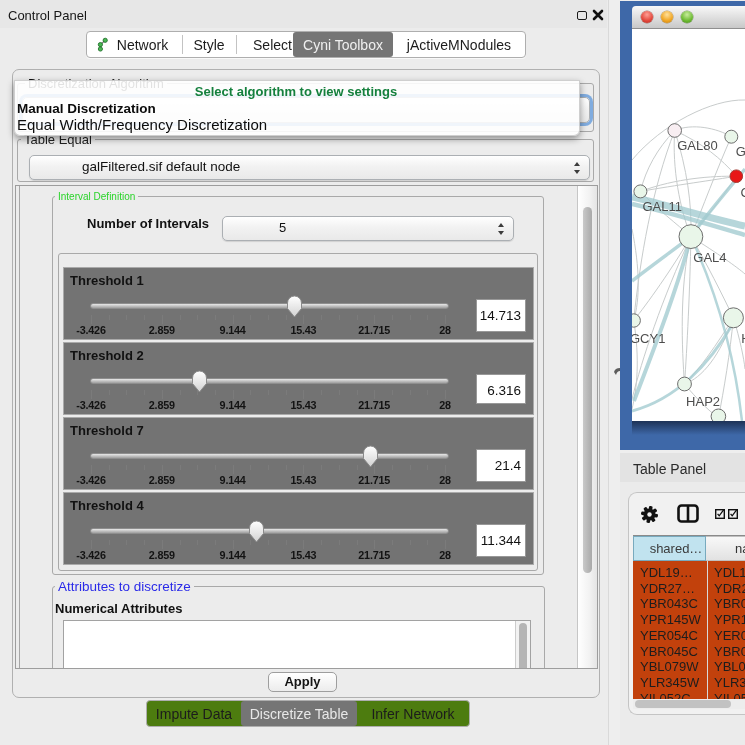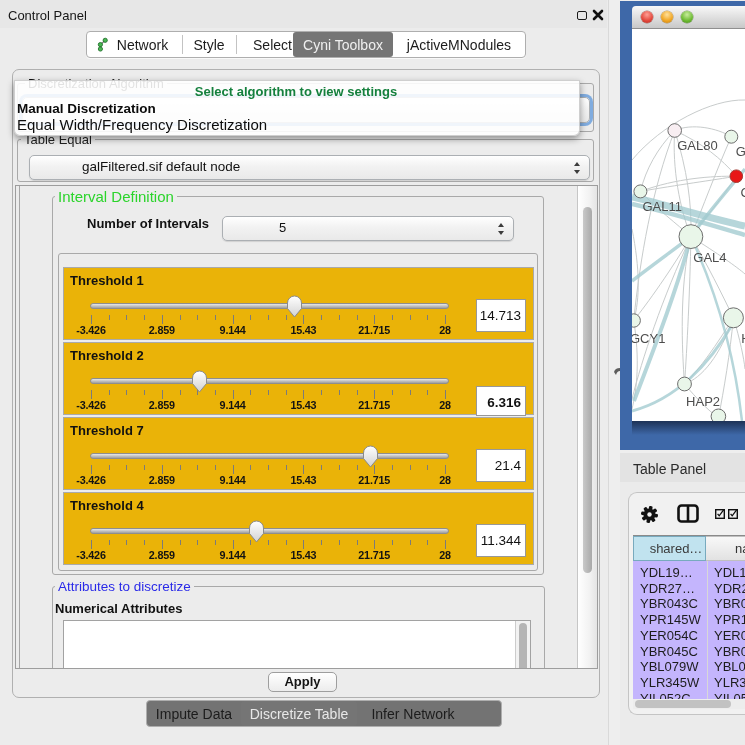--- a/index.html
+++ b/index.html
@@ -9,21 +9,21 @@
 .grouptitle{position:absolute;font-size:13px;background:#ececec;padding:0 3px;line-height:13px;}
 .gbox{position:absolute;border:1px solid #a9a9a9;border-radius:3px;}
 .combo{position:absolute;background:linear-gradient(#ffffff,#f2f2f2 45%,#e9e9e9);border:1px solid #abafb3;border-radius:5px;box-shadow:0 1px 1px rgba(0,0,0,0.12);}
 .combo .ctext{position:absolute;left:11px;top:3px;font-size:13px;color:#111;margin-left:48px;}
 .spin{position:absolute;width:9px;top:0;bottom:0;}
 .spin:before{content:"";position:absolute;left:1px;top:50%;margin-top:-9px;border:3.5px solid transparent;border-bottom:4.5px solid #3c3c3c;}
 .spin:after{content:"";position:absolute;left:1px;top:50%;margin-top:2px;border:3.5px solid transparent;border-top:4.5px solid #3c3c3c;}
 .tick{position:absolute;width:1px;background:#7b7b7b;}
 .slbl{position:absolute;font-size:10.8px;font-weight:bold;color:#131313;transform:translateX(-50%);letter-spacing:-0.2px;}
 .vfield{position:absolute;background:#fff;border:1px solid #989898;font-size:13.5px;color:#111;text-align:right;padding-right:4px;box-sizing:border-box;}
-.tpanel{position:absolute;left:63px;width:469px;height:71px;background:#eab308;border:1px solid #aaaaaa;}
+.tpanel{position:absolute;left:63px;width:469px;height:71px;background:#737373;border:1px solid #aaaaaa;}
 .ttitle{position:absolute;left:6px;top:4.5px;font-size:13px;font-weight:bold;color:#111;}
 .track{position:absolute;left:26px;top:35px;width:357px;height:4px;border:1px solid #8e8e8e;border-radius:3px;background:linear-gradient(#e8e8e8,#9f9f9f);}
 .listitem{font-size:13px;color:#111;line-height:17.5px;white-space:nowrap;}
 .tabtext{font-size:14px;color:#1c1c1c;text-align:center;position:absolute;top:4.5px;}
 .sep{position:absolute;top:3px;bottom:3px;width:1px;background:#c3c3c3;}
 .row{position:absolute;font-size:13px;color:#1d1d1d;white-space:nowrap;}
 </style>
 </head>
 <body>
 
@@ -68,21 +68,21 @@
 <div class="grouptitle" style="left:21px;top:133px;color:#222;">Table Equal</div>
 <div class="combo" style="left:29px;top:155px;width:559px;height:23px;">
   <div class="ctext" style="left:4px;font-size:13.5px;">galFiltered.sif default node</div>
   <div class="spin" style="right:7px;"></div>
 </div>
 
 <div class="abs" style="left:15px;top:185px;width:581px;height:482px;border:1px solid #9d9d9d;background:#ececec;overflow:hidden;">
   <div class="abs" style="left:3px;top:0;bottom:0;width:1px;background:#a6a6a6;"></div>
 
   <div class="gbox" style="left:36px;top:10px;width:490px;height:377px;"></div>
-  <div class="grouptitle" style="left:39px;top:4px;color:#2bd42b;font-size:15px;">Interval Definition</div>
+  <div class="grouptitle" style="left:39px;top:4px;color:#2bd42b;font-size:10px;">Interval Definition</div>
   <div class="abs" style="left:71px;top:30px;font-size:13px;font-weight:bold;color:#111;">Number of Intervals</div>
   <div class="combo" style="left:206px;top:30px;width:290px;height:23px;">
     <div class="ctext" style="left:8px;">5</div>
     <div class="spin" style="right:7px;"></div>
   </div>
 
   <div class="gbox" style="left:42px;top:67px;width:478px;height:316px;"></div>
 
   <div class="tpanel" style="top:81px;left:47px;">
     <div class="ttitle">Threshold 1</div>
@@ -159,21 +159,21 @@
       <div class="slbl" style="left:381.0px;top:56px;">28</div>
       <svg style="position:absolute;left:126.9px;top:27px;" width="17" height="24" viewBox="0 0 17 24">
         <path d="M1.5,8 a7,7 0 0 1 14,0 l0,5.5 L8.5,22 L1.5,13.5 z" fill="url(#thg2)" stroke="#8a8a8a" stroke-width="1"></path>
         <defs>
           <linearGradient id="thg2" x1="0" y1="0" x2="0" y2="1">
             <stop offset="0" stop-color="#ffffff"></stop>
             <stop offset="1" stop-color="#d2d2d2"></stop>
           </linearGradient>
         </defs>
       </svg>
-      <div class="vfield" style="left:412px;top:43px;width:50px;height:30px;line-height:31px;font-weight:bold;">6.316</div>
+      <div class="vfield" style="left:412px;top:31px;width:50px;height:30px;line-height:31px;">6.316</div>
   </div>
 
   <div class="tpanel" style="top:231px;left:47px;">
     <div class="ttitle">Threshold 7</div>
     <div class="track"></div>
     <div class="tick" style="left:27.0px;top:47px;height:8.5px;"></div>
       <div class="tick" style="left:44.7px;top:47px;height:4.5px;"></div>
       <div class="tick" style="left:62.4px;top:47px;height:4.5px;"></div>
       <div class="tick" style="left:80.1px;top:47px;height:4.5px;"></div>
       <div class="tick" style="left:97.8px;top:47px;height:8.5px;"></div>
@@ -262,21 +262,21 @@
     </div>
   </div>
 
   <div class="abs" style="right:0;top:0;bottom:0;width:19px;background:linear-gradient(90deg,#ffffff,#f2f2f2 60%,#e4e4e4);border-left:1px solid #c6c6c6;">
     <div class="abs" style="left:5px;top:21px;width:9px;height:366px;border-radius:5px;background:linear-gradient(90deg,#c9c9c9,#a9a9a9);"></div>
   </div>
 </div>
 
 <div class="abs" style="left:268px;top:672px;width:67px;height:18px;background:linear-gradient(#ffffff,#ececec);border:1px solid #9e9e9e;border-radius:5px;text-align:center;font-size:13px;font-weight:bold;color:#141414;line-height:17px;">Apply</div>
 
-<div class="abs" style="left:146px;top:700px;width:322px;height:25px;background:#737373;border:1px solid #aeaeae;border-radius:4px;padding-left:32px;">
+<div class="abs" style="left:146px;top:700px;width:322px;height:25px;background:#4d7c0f;border:1px solid #aeaeae;border-radius:4px;">
   <div class="abs" style="left:94px;top:0;width:116px;height:25px;background:#757575;border-radius:3px;"></div>
   <div class="tabtext" style="left:0px;width:94px;">Impute Data</div>
   <div class="tabtext" style="left:94px;width:116px;color:#e8e8e8;">Discretize Table</div>
   <div class="tabtext" style="left:210px;width:112px;">Infer Network</div>
 </div>
 
 <svg class="abs" style="left:613px;top:367px;" width="8" height="9" viewBox="0 0 8 9">
     <path d="M1,5 Q2,1 7,1 L7,4 Q4,4 3,8 z" fill="#5d5d5d"></path>
   </svg>
 
@@ -375,21 +375,21 @@
 
   <svg class="abs" style="left:86px;top:16px;" width="24" height="11" viewBox="0 0 24 11">
       <g fill="none" stroke="#111">
         <rect x="0.7" y="0.7" width="8.6" height="8.6" stroke-width="1.4"></rect>
         <path d="M2.6,4.8 L4.2,6.8 L8.6,0.8" stroke-width="1.3"></path>
         <rect x="13.7" y="0.7" width="8.6" height="8.6" stroke-width="1.4"></rect>
         <path d="M15.6,4.8 L17.2,6.8 L21.6,0.8" stroke-width="1.3"></path>
       </g>
     </svg>
 
-  <div class="abs" style="left:4px;top:42px;right:0;height:164px;background:#c4b5fd;border-top:1px solid #8a8a8a;box-sizing:border-box;">
+  <div class="abs" style="left:4px;top:42px;right:0;height:164px;background:#c2410c;border-top:1px solid #8a8a8a;box-sizing:border-box;">
     <div class="abs" style="left:0;top:0;width:73px;height:25px;background:#c1e3ef;border:1px solid #78aabe;box-sizing:border-box;text-align:center;font-size:13px;color:#3a3a3a;line-height:24px;padding-left:13px;">shared…</div>
     <div class="abs" style="left:73px;top:0;right:0;height:25px;background:linear-gradient(#f8f8f8,#e2e2e2);border:1px solid #c0c0c0;border-left:none;box-sizing:border-box;font-size:13px;color:#333;">
         <span style="position:absolute;left:29px;top:4px;">name</span>
       </div>
     <div class="abs" style="left:73.5px;top:25px;bottom:0;width:1px;background:#d8d8d8;"></div>
     <div class="row" style="left:7px;top:29.0px;">YDL19…</div>
       <div class="row" style="left:81px;top:29.0px;">YDL194W</div>
       <div class="row" style="left:7px;top:44.7px;">YDR27…</div>
       <div class="row" style="left:81px;top:44.7px;">YDR277C</div>
       <div class="row" style="left:7px;top:60.4px;">YBR043C</div>

